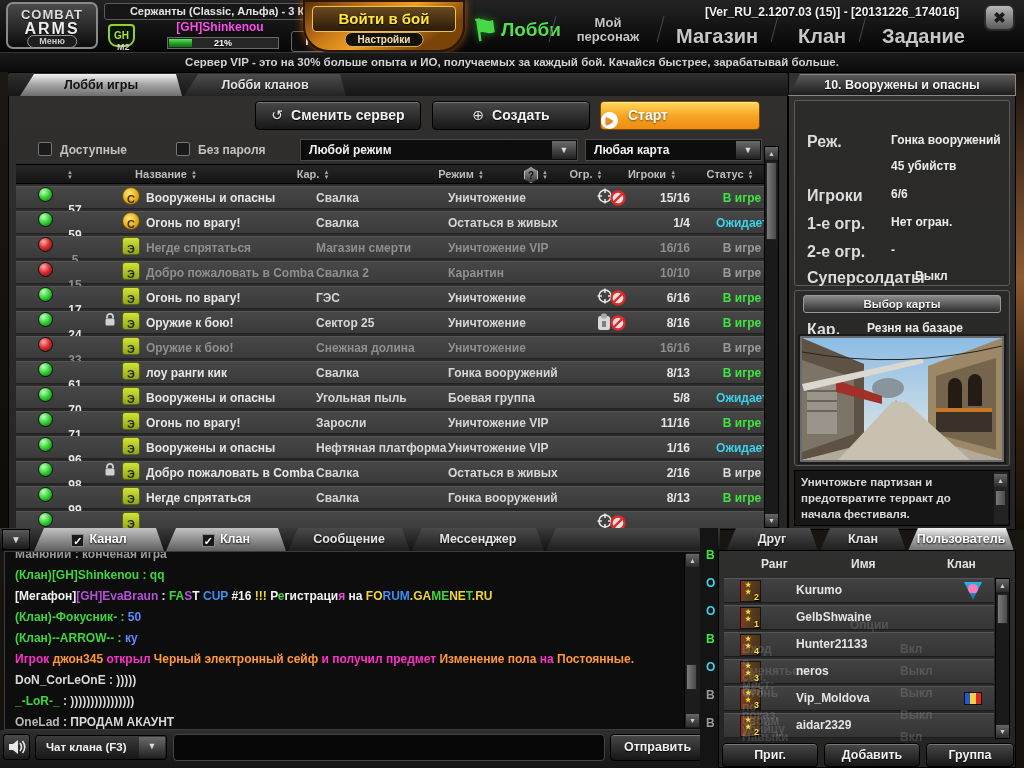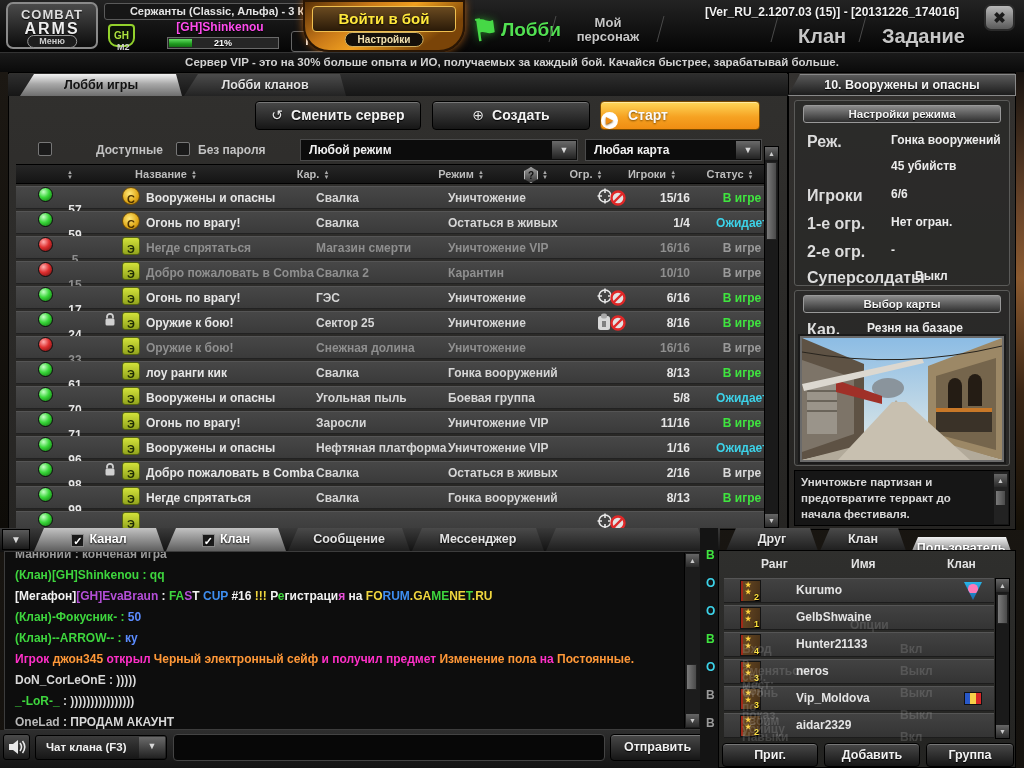--- a/index.html
+++ b/index.html
@@ -276,20 +276,23 @@
 
   <div class="abs nav-item nav-lobby" style="left:472px;">
     <span class="nav-flag">⚑</span>
     <span>Лобби</span>
   </div>
   <div class="abs nav-sep" style="left:552px;"></div>
   <div class="abs nav-item nav-two" style="left:562px;width:92px;justify-content:center;">
     <span>Мой персонаж</span>
   </div>
   <div class="abs nav-sep" style="left:660px;"></div>
+  <div class="abs nav-item nav-big" style="left:676px;top:16px;">
+    <span>Магазин</span>
+  </div>
   <div class="abs nav-sep" style="left:774px;"></div>
   <div class="abs nav-item nav-big" style="left:798px;top:16px;">
     <span>Клан</span>
   </div>
   <div class="abs nav-sep" style="left:862px;"></div>
   <div class="abs nav-item nav-big" style="left:882px;top:16px;">
     <span>Задание</span>
   </div>
 
   <div class="abs version">[Ver_RU_2.1207.03 (15)] - [20131226_174016]</div>
@@ -313,21 +316,21 @@
     <span class="btn-icon">↺</span><span>Сменить сервер</span>
   </div>
   <div class="abs btn-dark btn-row" style="left:432px;top:101px;width:158px;">
     <span class="btn-icon">⊕</span><span>Создать</span>
   </div>
   <div class="abs btn-start btn-row" style="left:600px;top:101px;width:160px;">
     <span class="start-play">▶</span><span>Старт</span>
   </div>
 
   <div class="abs checkbox" style="left:38px;top:142px;"></div>
-  <div class="abs filter-label" style="left:60px;top:142px;margin-left:36px;">Доступные</div>
+  <div class="abs filter-label" style="left:60px;top:142px;">Доступные</div>
   <div class="abs checkbox" style="left:176px;top:142px;"></div>
   <div class="abs filter-label" style="left:198px;top:142px;">Без пароля</div>
   <div class="abs dropdown" style="left:300px;top:139px;width:278px;">
     <span>Любой режим</span>
     <span class="dd-arrow">▼</span>
   </div>
   <div class="abs dropdown" style="left:585px;top:139px;width:177px;">
     <span>Любая карта</span>
     <span class="dd-arrow">▼</span>
   </div>
@@ -532,21 +535,20 @@
   <div class="abs tscroll">
     <div class="sb-arrow" style="top:0;">▲</div>
     <div class="sb-thumb" style="top:15px;height:78px;"></div>
     <div class="sb-arrow" style="bottom:0;">▼</div>
   </div>
 
   <div class="abs room-panel"></div>
   <div class="abs room-title">10. Вооружены и опасны</div>
 
   <div class="abs info-box" style="left:794px;top:100px;width:216px;height:186px;">
-    <div class="info-head">Настройки режима</div>
     <span class="info-label" style="top:32px;">Реж.</span>
     <span class="info-value" style="top:32px;">Гонка вооружений</span>
     <span class="info-value" style="top:58px;">45 убийств</span>
     <span class="info-label" style="top:86px;">Игроки</span>
     <span class="info-value" style="top:86px;">6/6</span>
     <span class="info-label" style="top:114px;">1-е огр.</span>
     <span class="info-value" style="top:114px;">Нет огран.</span>
     <span class="info-label" style="top:142px;">2-е огр.</span>
     <span class="info-value" style="top:142px;">-</span>
     <span class="info-label" style="top:168px;">Суперсолдаты</span>
@@ -658,21 +660,21 @@
       <span class="bletter" style="top: 160px; color: rgb(154, 154, 154);">В</span>
       <span class="bletter" style="top: 188px; color: rgb(154, 154, 154);">В</span>
     </div>
 
   <div class="abs chat-tab chat-tab-dim user-tab" style="left:726px;width:92px;">
     <span style="color:#e8e8e8;">Друг</span>
   </div>
   <div class="abs chat-tab chat-tab-dim user-tab" style="left:820px;width:86px;">
     <span style="color:#e8e8e8;">Клан</span>
   </div>
-  <div class="abs chat-tab user-tab tab-active" style="left:908px;width:106px;margin-top:9px;">
+  <div class="abs chat-tab user-tab tab-active" style="left:908px;width:106px;">
     <span>Пользователь</span>
   </div>
 
   <div class="abs users-panel">
     <span class="uhead" style="left:42px;">Ранг</span>
     <span class="uhead" style="left:132px;">Имя</span>
     <span class="uhead" style="left:228px;">Клан</span>
   </div>
 
   <div class="abs" id="user-rows">

